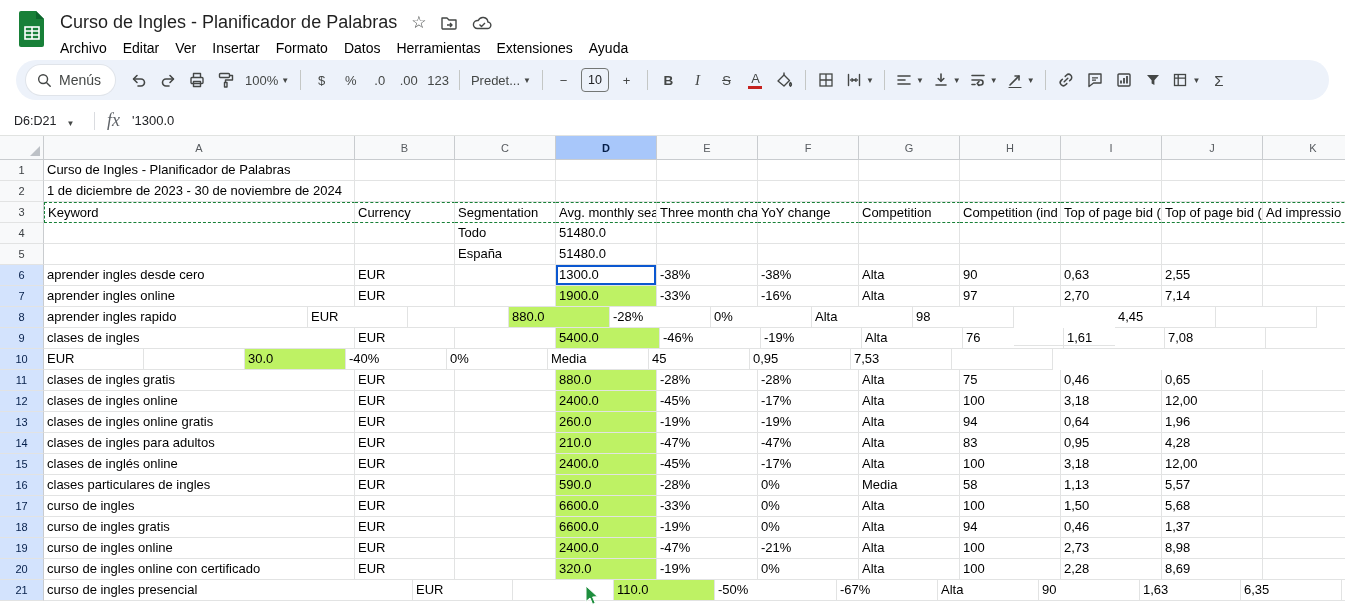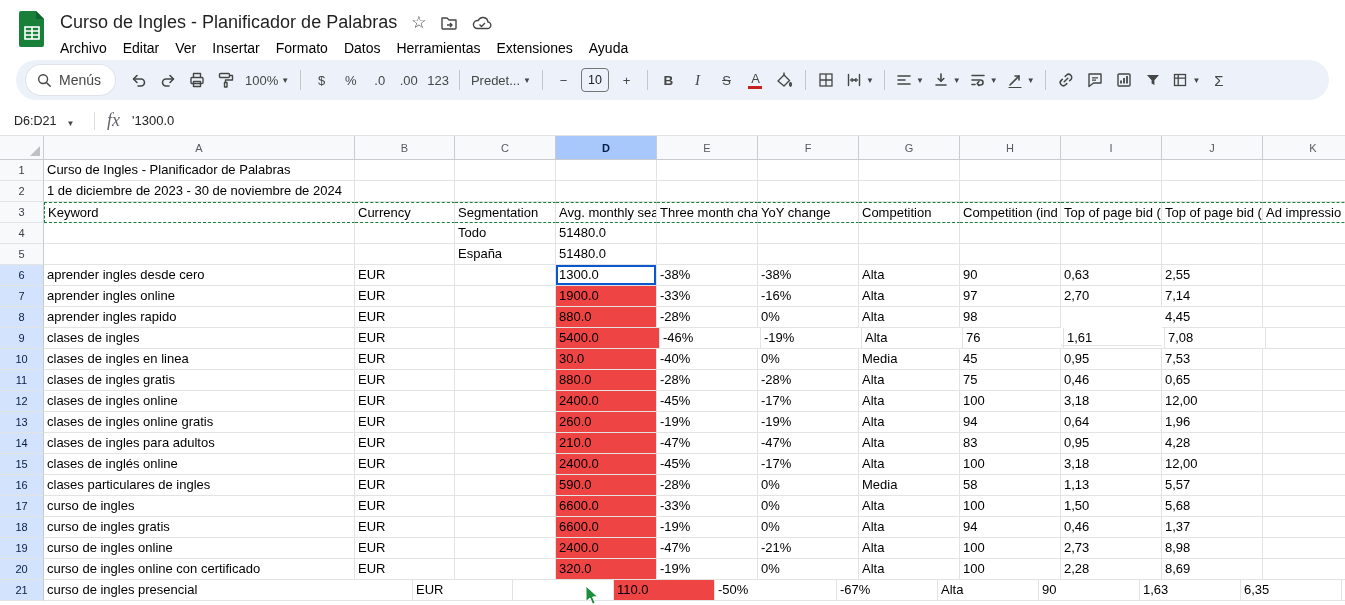--- a/index.html
+++ b/index.html
@@ -45,21 +45,21 @@
   .grow { display:flex; height:21px; }
   .ghead { height:24px; }
   .rowhdr { width:44px; flex:0 0 44px; background:#f8f9fa; border-right:1px solid #c9cccf; border-bottom:1px solid #e2e3e3; font-size:11px; color:#3c4043; display:flex; align-items:center; justify-content:center; }
   .ghead .rowhdr { border-bottom:1px solid #c9cccf; position:relative; }
   .colhdr { background:#f8f9fa; border-right:1px solid #c9cccf; border-bottom:1px solid #c9cccf; font-size:11px; color:#575b5f; display:flex; align-items:center; justify-content:center; flex:0 0 auto; }
   .colhdr.selcol { background:#a8c7fa; color:#041e49; font-weight:bold; }
   .rowhdr.selhdr { background:#d3e3fd; color:#041e49; }
   .corner-tri { position:absolute; right:3px; bottom:3px; width:0; height:0; border-left:10px solid transparent; border-bottom:10px solid #bdc1c6; }
   .cell { flex:0 0 auto; border-right:1px solid #e2e3e3; border-bottom:1px solid #e2e3e3; font-size:13px; line-height:19px; padding:0 3px; white-space:nowrap; overflow:hidden; color:#000; background:transparent; }
   .cell.ovf { overflow:visible; position:relative; z-index:2; }
-  .cell.sel { background:#ef4444; }
+  .cell.sel { background:#bef264; }
   .cell.active { background:#fff; box-shadow:inset 0 0 0 2px #0b57d0; z-index:3; position:relative; }
   .dashedrow .cell { border-top:1px dashed #188038; border-bottom:1px dashed #188038; }
   .dashedrow .cell.dashedleft { border-left:1px dashed #188038; }
   .cursor { position:absolute; left:584px; top:585px; z-index:20; }
 </style>
 </head>
 <body>
 
 <div class="appbar">
   <div class="logo">
@@ -394,21 +394,21 @@
         <div class="cell" style="width: 101px;">-33%</div>
         <div class="cell" style="width: 101px;">-16%</div>
         <div class="cell" style="width: 101px;">Alta</div>
         <div class="cell" style="width: 101px;">97</div>
         <div class="cell" style="width: 101px;">2,70</div>
         <div class="cell" style="width: 101px;">7,14</div>
         <div class="cell" style="width: 101px;"></div>
       </div>
       <div class="grow">
         <div class="rowhdr selhdr">8</div>
-        <div class="cell" style="width: 311px;">aprender ingles rapido</div>
+        <div class="cell" style="width: 264px;">aprender ingles rapido</div>
         <div class="cell" style="width: 100px;">EUR</div>
         <div class="cell" style="width: 101px;"></div>
         <div class="cell sel" style="width: 101px;">880.0</div>
         <div class="cell" style="width: 101px;">-28%</div>
         <div class="cell" style="width: 101px;">0%</div>
         <div class="cell" style="width: 101px;">Alta</div>
         <div class="cell" style="width: 101px;">98</div>
         <div class="cell" style="width: 101px; margin-top: 38px;">0,88</div>
         <div class="cell" style="width: 101px;">4,45</div>
         <div class="cell" style="width: 101px;"></div>
@@ -422,21 +422,20 @@
         <div class="cell" style="width: 101px;">-46%</div>
         <div class="cell" style="width: 101px;">-19%</div>
         <div class="cell" style="width: 101px;">Alta</div>
         <div class="cell" style="width: 101px;">76</div>
         <div class="cell" style="width: 101px;">1,61</div>
         <div class="cell" style="width: 101px;">7,08</div>
         <div class="cell" style="width: 101px;"></div>
       </div>
       <div class="grow">
         <div class="rowhdr selhdr">10</div>
-        <div class="cell" style="width: 311px;">clases de ingles en linea</div>
         <div class="cell" style="width: 100px;">EUR</div>
         <div class="cell" style="width: 101px;"></div>
         <div class="cell sel" style="width: 101px;">30.0</div>
         <div class="cell" style="width: 101px;">-40%</div>
         <div class="cell" style="width: 101px;">0%</div>
         <div class="cell" style="width: 101px;">Media</div>
         <div class="cell" style="width: 101px;">45</div>
         <div class="cell" style="width: 101px;">0,95</div>
         <div class="cell" style="width: 101px;">7,53</div>
         <div class="cell" style="width: 101px;"></div>

